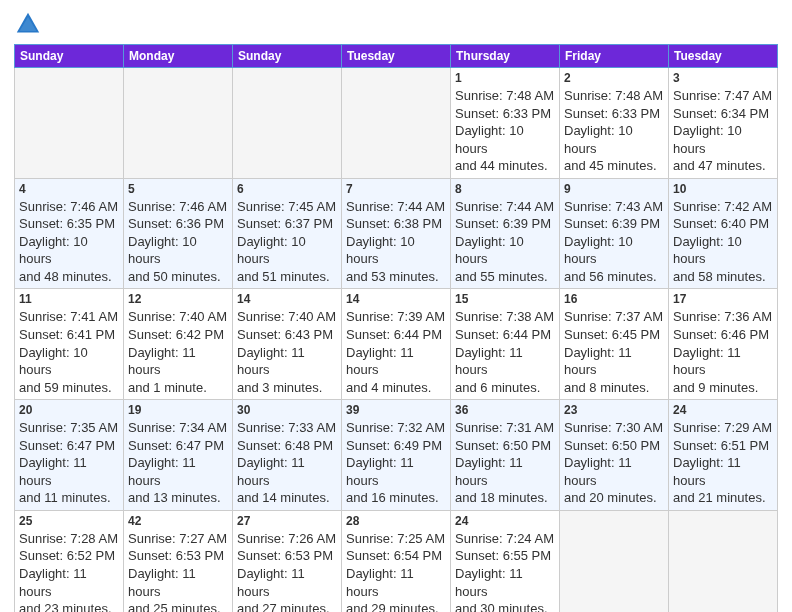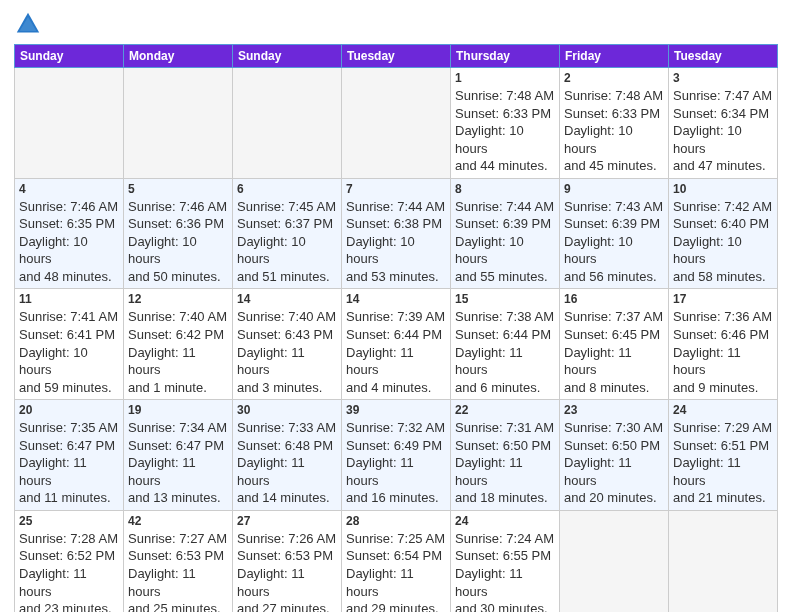--- a/index.html
+++ b/index.html
@@ -230,21 +230,21 @@
           </td>
           <td>
             <span class="day-number">30</span>
             <div class="day-info">Sunrise: 7:33 AM<br>Sunset: 6:48 PM<br>Daylight: 11 hours<br>and 14 minutes.</div>
           </td>
           <td>
             <span class="day-number">39</span>
             <div class="day-info">Sunrise: 7:32 AM<br>Sunset: 6:49 PM<br>Daylight: 11 hours<br>and 16 minutes.</div>
           </td>
           <td>
-            <span class="day-number">22</span>
+            <span class="day-number">36</span>
             <div class="day-info">Sunrise: 7:31 AM<br>Sunset: 6:50 PM<br>Daylight: 11 hours<br>and 18 minutes.</div>
           </td>
           <td>
             <span class="day-number">23</span>
             <div class="day-info">Sunrise: 7:30 AM<br>Sunset: 6:50 PM<br>Daylight: 11 hours<br>and 20 minutes.</div>
           </td>
           <td>
             <span class="day-number">24</span>
             <div class="day-info">Sunrise: 7:29 AM<br>Sunset: 6:51 PM<br>Daylight: 11 hours<br>and 21 minutes.</div>
           </td>

